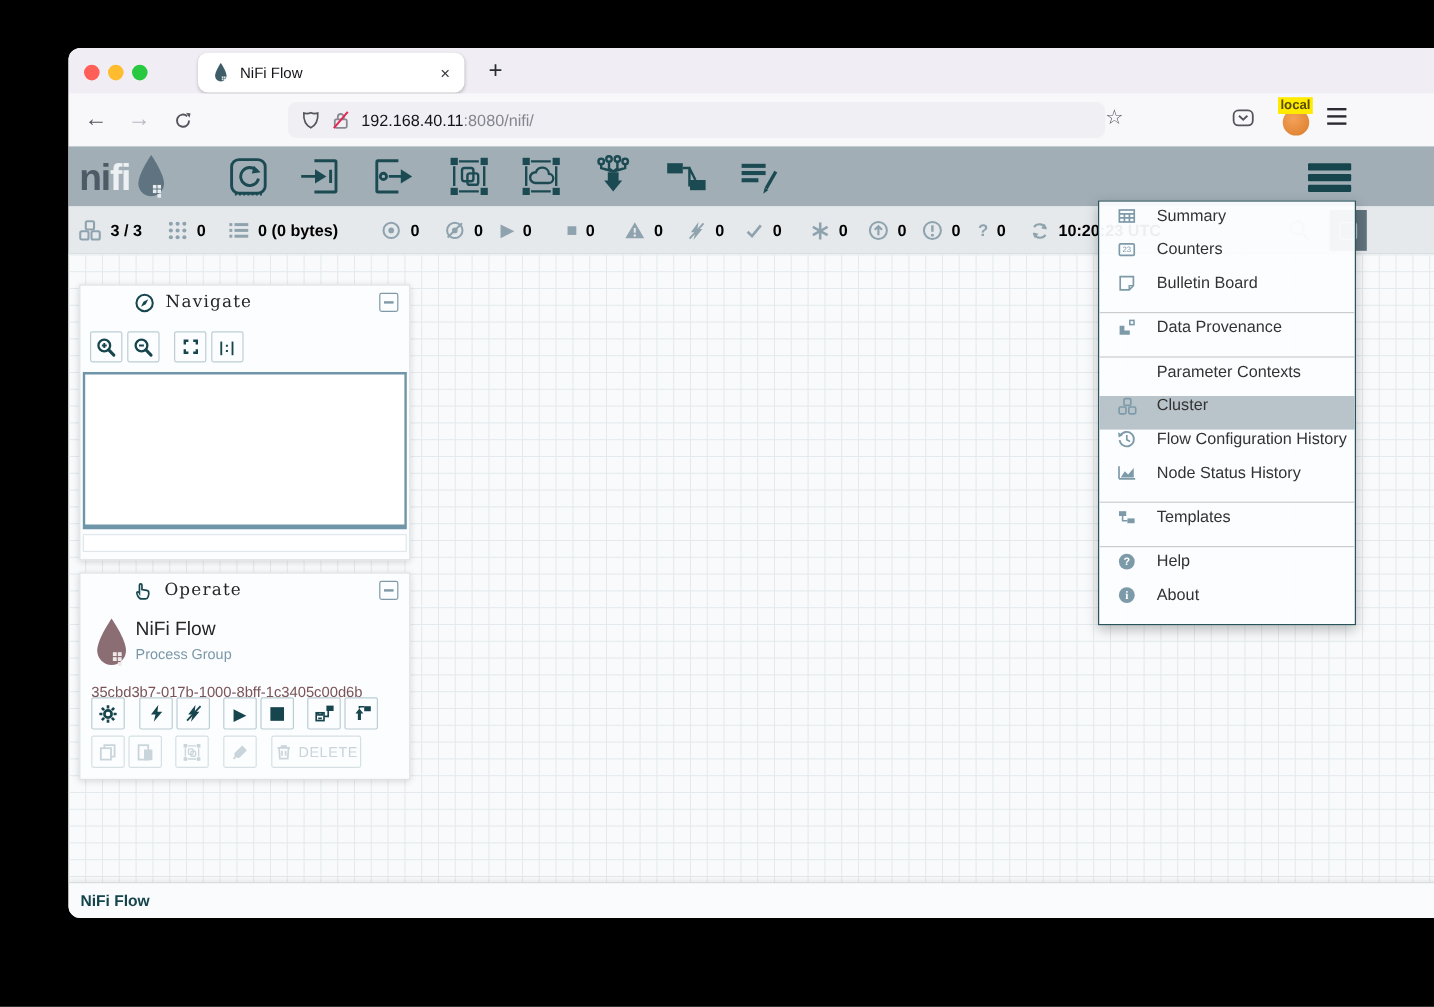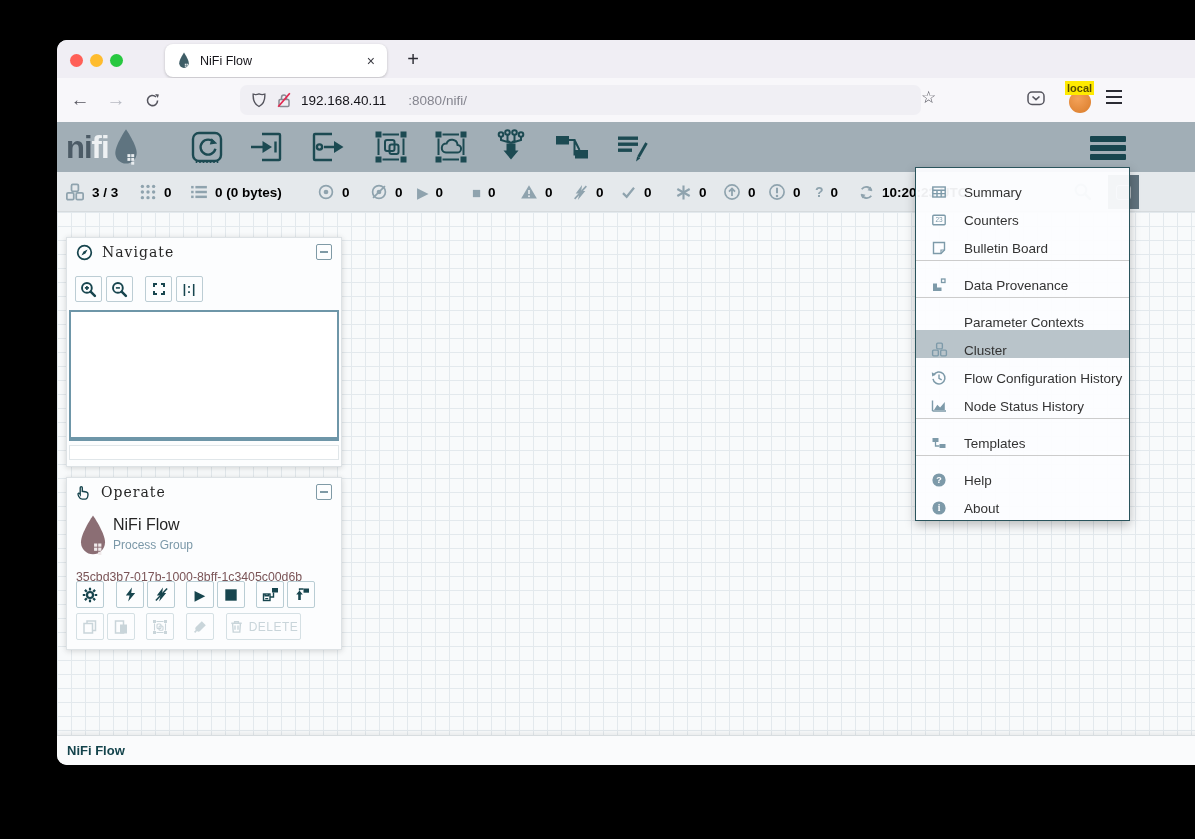--- a/index.html
+++ b/index.html
@@ -17,21 +17,21 @@
   .tab-title{font-size:12.5px;color:#15141a;margin-left:9px;flex:1;}
   .tab-close{font-size:14px;color:#3a3a42;}
   .newtab{position:absolute;left:341px;top:4px;width:30px;height:30px;display:flex;align-items:center;
           justify-content:center;font-size:20px;color:#2b2b33;}
   .urlrow{position:absolute;left:0;top:38px;right:0;height:44px;background:#f8f7fa;}
   .navbtn{position:absolute;top:8px;width:28px;height:28px;display:flex;align-items:center;justify-content:center;
           font-size:19px;color:#55555e;border-radius:4px;}
   .urlbox{position:absolute;left:183px;top:7px;width:681px;height:30px;background:#f0eff4;border-radius:7px;
           display:flex;align-items:center;padding:0 11px;box-sizing:border-box;gap:9px;}
   .urltext{font-size:13.5px;color:#15141a;}
-  .urltext .dim{color:#85858f;margin-left:22px;}
+  .urltext .dim{color:#85858f;}
   .star{position:absolute;left:864px;top:9px;font-size:17px;color:#55555e;}
   .avatarwrap{position:absolute;left:1006px;top:3px;width:36px;height:36px;}
   .avatar{position:absolute;left:6px;top:10px;width:22px;height:22px;border-radius:50%;
           background:radial-gradient(circle at 40% 35%,#f4a259,#d97b29);}
   .localtag{position:absolute;left:2px;top:0px;background:#ffea00;color:#594d00;font-size:11px;
             font-weight:bold;padding:0 2px;line-height:14px;}
   .ffmenu{position:absolute;left:1049px;top:12px;display:flex;flex-direction:column;gap:4px;}
   .ffmenu i{display:block;width:16px;height:2px;background:#2b2b33;}
   
   .nifitoolbar{position:absolute;left:0;top:82px;right:0;height:50px;background:#a1aeb6;}
@@ -56,21 +56,21 @@
   .canvas{position:absolute;left:0;top:172px;right:0;bottom:30px;background:#f8fafb;
     background-image:linear-gradient(#e3e9ed 1px,transparent 1px),
                      linear-gradient(90deg,#e3e9ed 1px,transparent 1px);
     background-size:14px 14px;}
   .breadcrumbbar{position:absolute;left:0;bottom:0;right:0;height:30px;background:#fafbfc;
     border-top:1px solid #d8dde0;box-shadow:0 -2px 5px rgba(0,0,0,.07);
     display:flex;align-items:center;padding-left:10px;box-sizing:border-box;}
   .breadcrumb{font-size:13px;font-weight:bold;color:#14444c;}
   
   .panel{position:absolute;background:#fcfdfe;border:1px solid #dde2e5;box-shadow:0 1px 6px rgba(0,0,0,.16);
-         box-sizing:border-box;}
+         box-sizing:border-box;padding-left:36px;}
   .panel-h{height:28px;display:flex;align-items:center;padding:0 9px;gap:9px;}
   .panel-title{font-family:"DejaVu Serif",serif;font-size:14px;color:#262626;letter-spacing:1px;}
   .collapse{margin-left:auto;width:14px;height:14px;border:1px solid #7f9aa6;border-radius:2px;
             display:flex;align-items:center;justify-content:center;color:#7f9aa6;}
   .collapse i{display:block;width:8px;height:1.6px;background:#7f9aa6;}
   .navpanel{left:9px;top:197px;width:276px;height:230px;}
   .navbtns{position:absolute;top:38px;left:8px;display:flex;}
   .pbtn{width:27px;height:26px;border:1px solid #bccdd4;background:#fcfdfe;border-radius:2px;
         display:flex;align-items:center;justify-content:center;color:#17454e;box-sizing:border-box;}
   .minimap{position:absolute;left:2px;top:72px;width:270px;height:131px;background:#fff;
@@ -83,21 +83,21 @@
   .op-id{position:absolute;left:9px;top:92px;font-size:12.3px;color:#7a5457;}
   .obtn{position:absolute;width:28px;height:27px;border:1px solid #b9cdd4;background:#fcfdfe;border-radius:2px;
         display:flex;align-items:center;justify-content:center;color:#17454e;box-sizing:border-box;}
   .obtn.dis{color:#c9d5da;border-color:#d5e0e4;}
   .obtn .glyph{font-size:14px;line-height:1;}
   .delbtn{width:75px;gap:5px;}
   .dellabel{font-size:12px;font-weight:normal;letter-spacing:.5px;color:#c9d5da;}
   
   .menu{position:absolute;left:858px;top:127px;width:215px;background:rgba(252,253,255,.94);
         border:1px solid #2a545c;box-shadow:0 4px 10px rgba(0,0,0,.25);padding:4px 0;box-sizing:border-box;}
-  .mitem{height:28px;display:flex;align-items:flex-end;padding-left:14px;gap:16px;}
+  .mitem{height:28px;display:flex;align-items:flex-start;padding-left:14px;gap:16px;}
   .mitem.sel{background:#b9c4ca;}
   .mitem .mic{width:18px;display:flex;justify-content:center;color:#7d9aa9;}
   .mitem .mlabel{font-size:13.5px;color:#333;}
   .mdiv{height:1px;background:#ccc;margin:4px 0;}
 </style>
 </head>
 <body>
 
 <div class="window">
 

